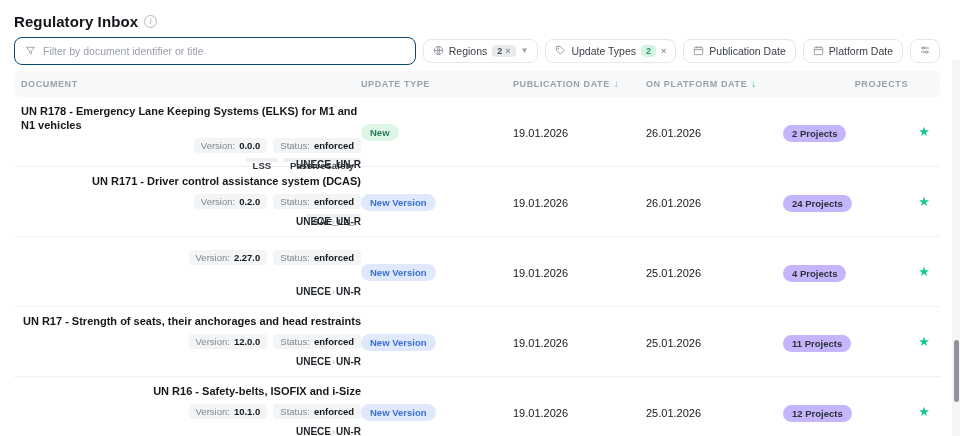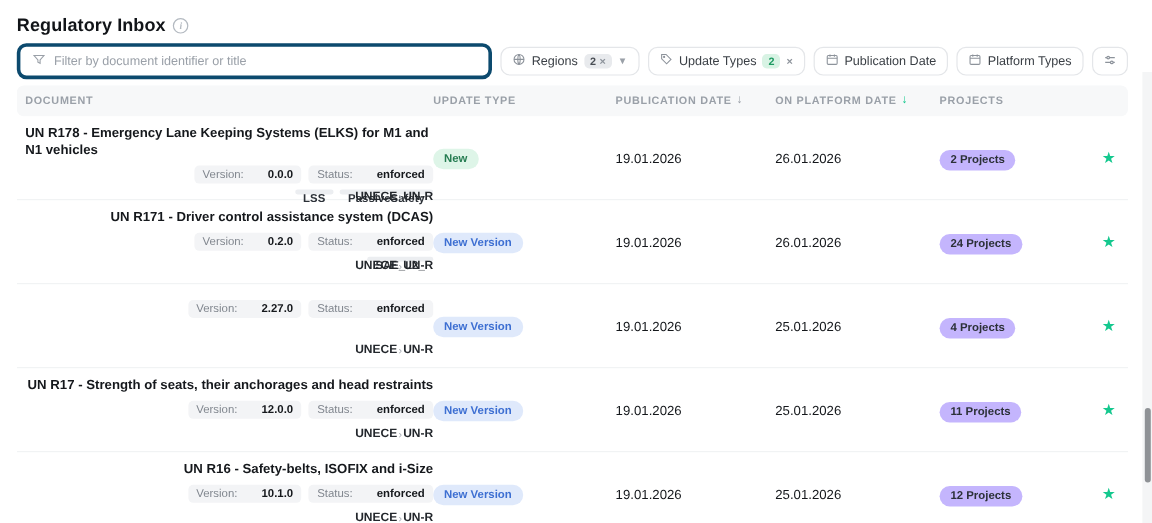--- a/index.html
+++ b/index.html
@@ -18,21 +18,21 @@
   .info-icon {
     width:13px; height:13px; border:1.2px solid #b3b9c0; border-radius:50%;
     color:#b3b9c0; font-size:8px; font-weight:bold; display:flex; align-items:center; justify-content:center;
     font-family:"Liberation Serif", serif; font-style:italic;
   }
 
   
   .filterbar { display:flex; align-items:center; gap:7px; margin-top:7px; height:24px; }
   .search-wrap {
     flex:1; display:flex; align-items:center; gap:7px; height:28px;
-    border:3px solid #0c4a6e; border-radius:8px; padding:12px 10px; background:#fff;
+    border:1px solid #0c4a6e; border-radius:8px; padding:12px 10px; background:#fff;
   }
   .search-wrap svg { flex:none; }
   .search-input {
     border:none; outline:none; flex:1; font-size:10.5px; color:#30343a;
     font-family:"Liberation Sans", sans-serif; background:transparent;
   }
   .search-input::placeholder { color:#9aa0a8; }
   .fbtn {
     display:flex; align-items:center; gap:5px; height:24px; padding:0 9px;
     background:#fff; border:1px solid #e4e6e9; border-radius:8px;
@@ -61,36 +61,36 @@
     color:#9aa0a8; display:flex; align-items:center; gap:4px;
   }
   .sort-arrow { font-size:10px; line-height:1; }
   .sort-gray { color:#9aa0a8; }
   .sort-green { color:#14c88e; }
 
   .col-doc { flex:1; padding-left:7px; min-width:0; }
   .col-type { width:152px; flex:none; }
   .col-pub { width:133px; flex:none; }
   .col-plat { width:137px; flex:none; }
-  .col-proj { width:125px; flex:none; }
+  .col-proj { width:125px; flex:none;justify-content:flex-end; }
   .col-star { width:32px; flex:none; display:flex; justify-content:center; }
 
   .trow {
     display:flex; align-items:center; height:70px; border-bottom:1px solid #eef0f2;
     background:#fff; cursor:pointer;
   }
   .doc-cell {
     align-self:stretch; display:flex; flex-direction:column; align-items:flex-end;
     padding-top:8px; padding-bottom:9px;
   }
   .doc-title { font-size:11px; font-weight:bold; color:#15181c; line-height:1.25; }
   .meta-line { display:flex; gap:6px; margin-top:5px; }
   .meta-pill {
     background:#f3f4f6; border-radius:4px; padding:2px 7px; font-size:9.5px;
-    display:inline-flex; gap:20px; align-items:center; line-height:1.2;
+    display:inline-flex; gap:4px; align-items:center; line-height:1.2;
   }
   .meta-label { color:#80868e; }
   .meta-value { color:#15181c; font-weight:bold; }
   .tags-line { display:flex; gap:5px; margin-top:5px; min-height:1px; }
   .tag {
     background:#eceef1; border-radius:4px; padding:2px 7px; font-size:9.5px;
     font-weight:bold; color:#2c3138; line-height:1.2;
   }
   .crumbs { margin-top:auto; display:flex; align-items:center; gap:1px; }
   .crumb { font-size:10px; font-weight:bold; color:#23272c; }
@@ -178,21 +178,21 @@
       <span>Publication Date</span>
     </button>
 
     <button class="fbtn">
       <span>
         <svg width="11" height="11" viewBox="0 0 24 24" fill="none" stroke="#8d939b" stroke-width="2">
             <rect x="3" y="5" width="18" height="16" rx="2"></rect>
             <path d="M3 10h18M8 3v4M16 3v4"></path>
           </svg>
       </span>
-      <span>Platform Types</span>
+      <span>Platform Date</span>
     </button>
 
     <button class="fbtn icon-btn">
       <span>
         <svg width="12" height="12" viewBox="0 0 24 24" fill="none" stroke="#8d939b" stroke-width="2">
             <path d="M4 8h16M4 16h16"></path>
             <circle cx="9" cy="8" r="2.2" fill="#fff"></circle>
             <circle cx="15" cy="16" r="2.2" fill="#fff"></circle>
           </svg>
       </span>

